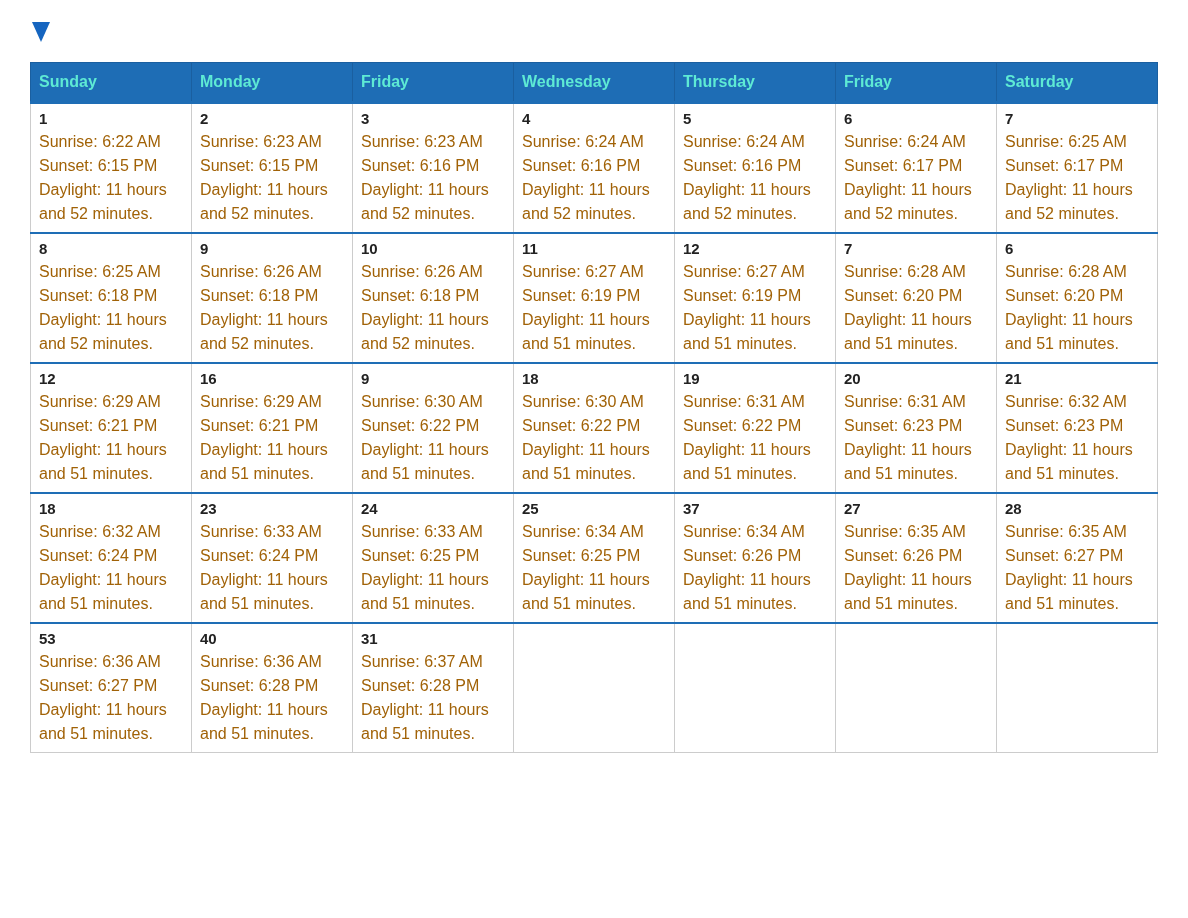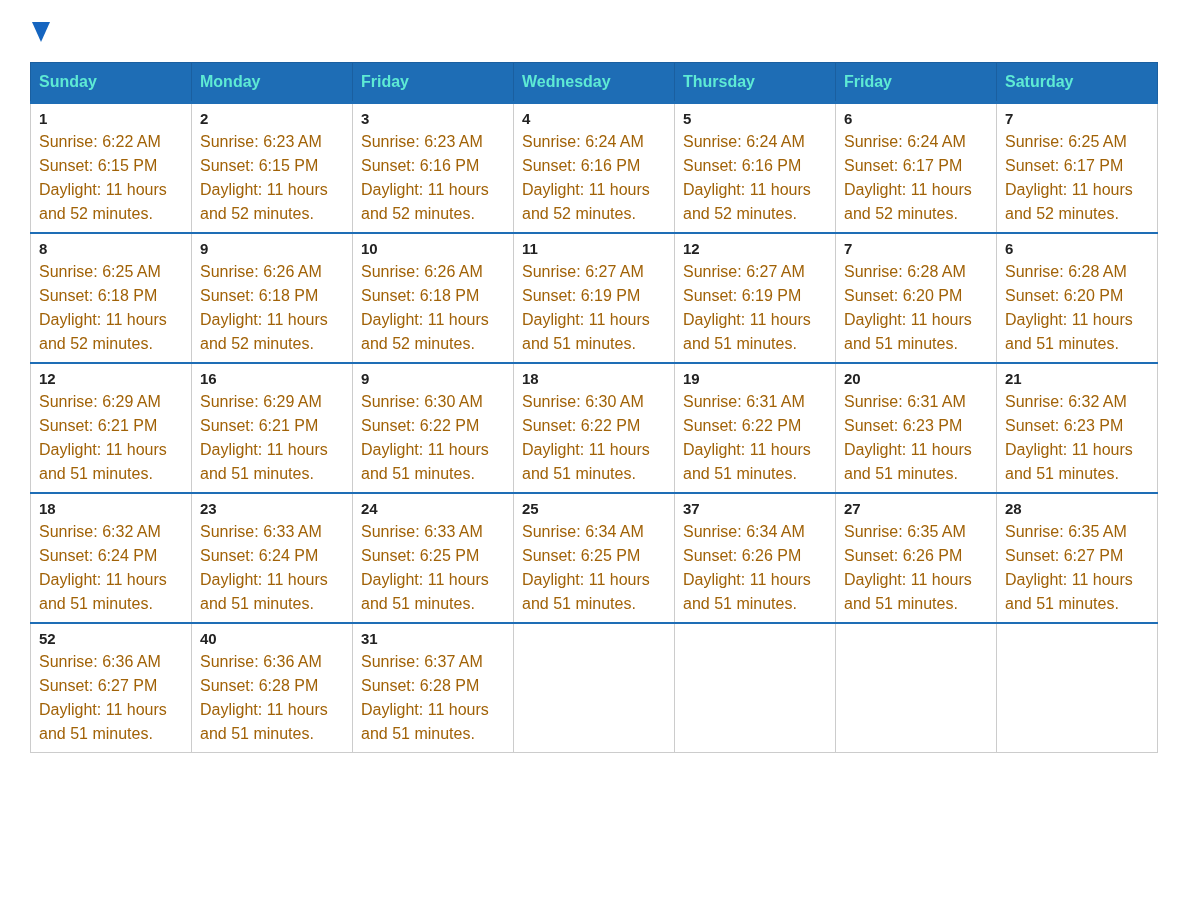--- a/index.html
+++ b/index.html
@@ -233,21 +233,21 @@
           <span class="day-num">27</span>
           <span class="day-info">Sunrise: 6:35 AM<br>Sunset: 6:26 PM<br>Daylight: 11 hours and 51 minutes.</span>
         </td>
         <td>
           <span class="day-num">28</span>
           <span class="day-info">Sunrise: 6:35 AM<br>Sunset: 6:27 PM<br>Daylight: 11 hours and 51 minutes.</span>
         </td>
       </tr>
       <tr>
         <td>
-          <span class="day-num">52</span>
+          <span class="day-num">53</span>
           <span class="day-info">Sunrise: 6:36 AM<br>Sunset: 6:27 PM<br>Daylight: 11 hours and 51 minutes.</span>
         </td>
         <td>
           <span class="day-num">40</span>
           <span class="day-info">Sunrise: 6:36 AM<br>Sunset: 6:28 PM<br>Daylight: 11 hours and 51 minutes.</span>
         </td>
         <td>
           <span class="day-num">31</span>
           <span class="day-info">Sunrise: 6:37 AM<br>Sunset: 6:28 PM<br>Daylight: 11 hours and 51 minutes.</span>
         </td>

